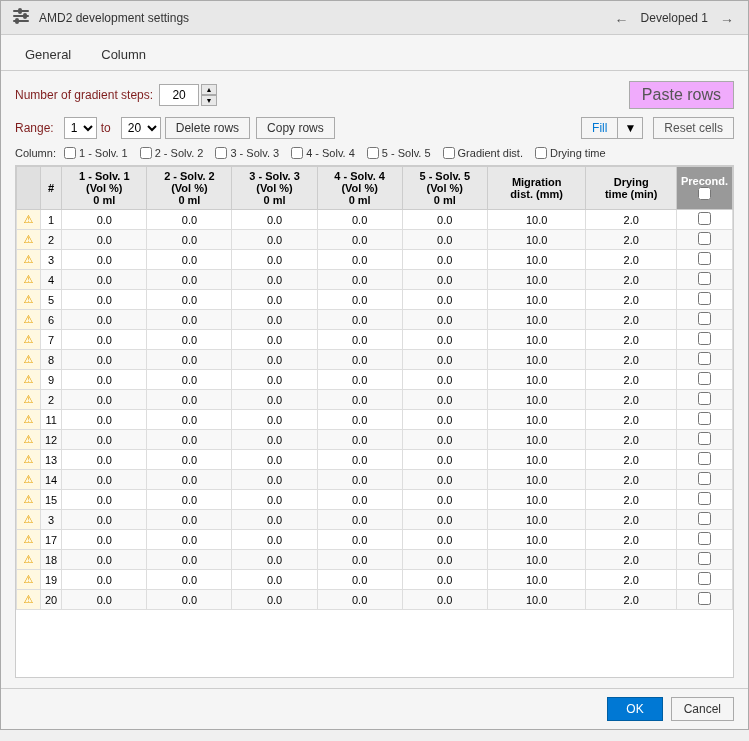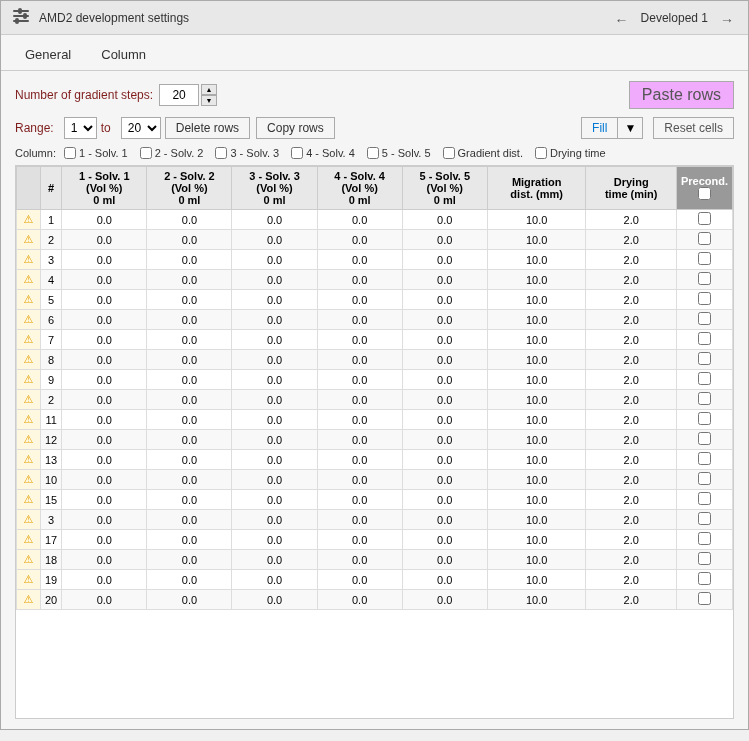--- a/index.html
+++ b/index.html
@@ -558,21 +558,21 @@
               <td><input type="text" value="0.0" style=""></td>
               <td><input type="text" value="0.0" style=""></td>
               <td><input type="text" value="0.0" style=""></td>
               <td><input type="text" value="0.0" style=""></td>
               <td><input type="text" value="10.0" style=""></td>
               <td><input type="text" value="2.0" style=""></td>
               <td><input type="checkbox" style=""></td>
             </tr>
             <tr>
               <td class="warn-cell"><span style="color:#e6a000;font-size:11px;">⚠</span></td>
-              <td>10</td>
+              <td>14</td>
               <td><input type="text" value="0.0" style=""></td>
               <td><input type="text" value="0.0" style=""></td>
               <td><input type="text" value="0.0" style=""></td>
               <td><input type="text" value="0.0" style=""></td>
               <td><input type="text" value="0.0" style=""></td>
               <td><input type="text" value="10.0" style=""></td>
               <td><input type="text" value="2.0" style=""></td>
               <td><input type="checkbox" style=""></td>
             </tr>
             <tr>
@@ -646,13 +646,17 @@
               <td><input type="text" value="10.0" style=""></td>
               <td><input type="text" value="2.0" style=""></td>
               <td><input type="checkbox" style=""></td>
             </tr>
           </tbody>
       </table>
     </div>
 
   </div>
 
+  <div class="bottom-bar">
+    <button class="ok-btn">OK</button>
+    <button class="cancel-btn">Cancel</button>
+  </div>
 </div>
 
 </body></html>

